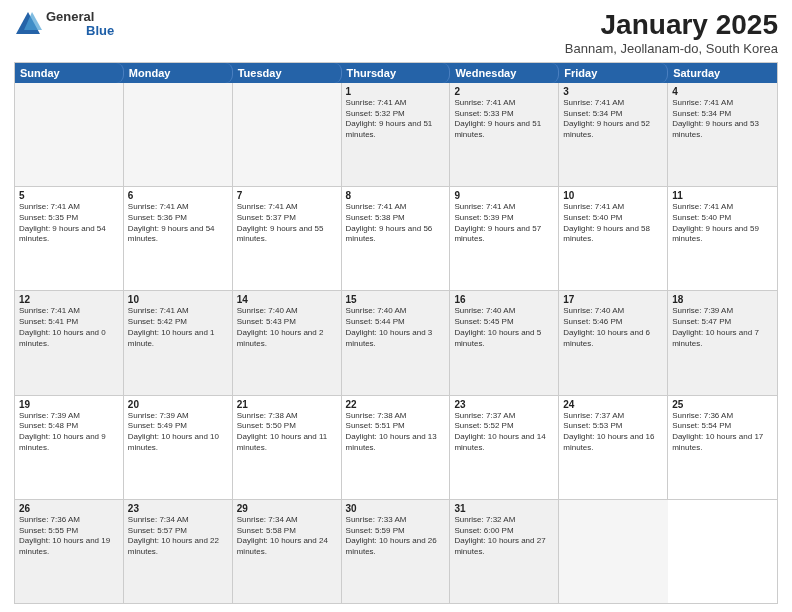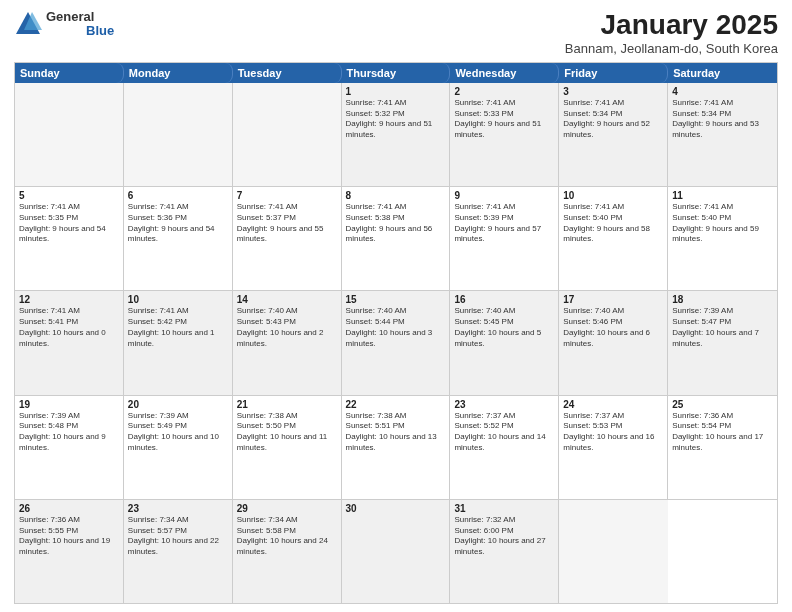--- a/index.html
+++ b/index.html
@@ -270,20 +270,21 @@
           <div class="cal-cell shaded">
             <span class="day-num">23</span>
             <div class="cell-content">Sunrise: 7:34 AM<br>Sunset: 5:57 PM<br>Daylight: 10 hours and 22 minutes.</div>
           </div>
           <div class="cal-cell shaded">
             <span class="day-num">29</span>
             <div class="cell-content">Sunrise: 7:34 AM<br>Sunset: 5:58 PM<br>Daylight: 10 hours and 24 minutes.</div>
           </div>
           <div class="cal-cell shaded">
             <span class="day-num">30</span>
+            <div class="cell-content">Sunrise: 7:33 AM<br>Sunset: 5:59 PM<br>Daylight: 10 hours and 26 minutes.</div>
           </div>
           <div class="cal-cell shaded">
             <span class="day-num">31</span>
             <div class="cell-content">Sunrise: 7:32 AM<br>Sunset: 6:00 PM<br>Daylight: 10 hours and 27 minutes.</div>
           </div>
           <div class="cal-cell empty"></div>
         </div>
       </div>
   </div>
 </div>

